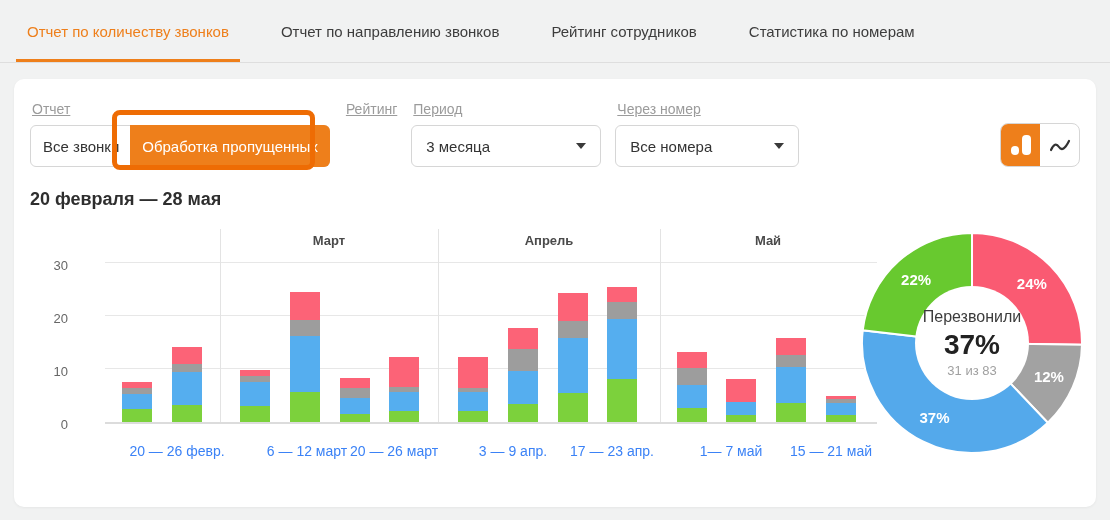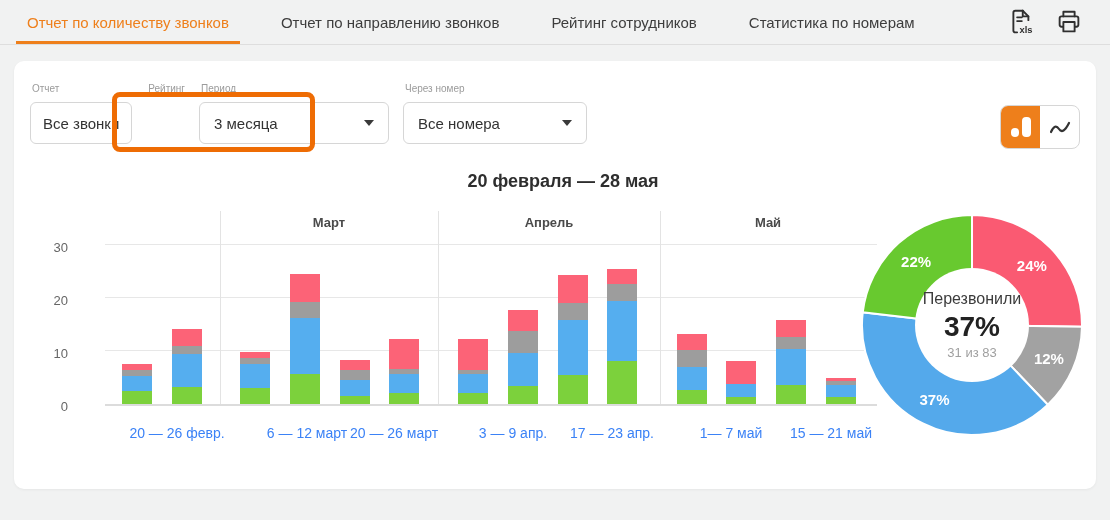--- a/index.html
+++ b/index.html
@@ -4,35 +4,35 @@
 <style>
   * { box-sizing: border-box; }
   html,body { margin:0; padding:0; }
   body {
     width:1110px; height:520px; overflow:hidden;
     background:#f1f2f2;
     font-family:"Liberation Sans", sans-serif;
     color:#333;
   }
   
-  .topbar { display:flex; align-items:stretch; height:45px; padding:0 26px 0 16px;
+  .topbar { display:flex; align-items:stretch; height:63px; padding:0 26px 0 16px;
             border-bottom:1px solid #dedede; }
   .tabs { display:flex; }
   .tab { display:flex; align-items:center; padding:0 11px; margin-right:30px;
          font-size:15px; color:#3d3d3d; cursor:pointer; white-space:nowrap; }
   .tab.active { color:var(--accent); box-shadow:inset 0 -3px 0 var(--accent); }
   .topbar-icons { margin-left:auto; display:flex; align-items:center; gap:20px; }
   .icon-btn { display:flex; align-items:center; cursor:pointer; }
   
   .card { position:relative; margin:16px 14px 0; height:428px; background:#fff;
           border-radius:10px; box-shadow:0 1px 3px rgba(0,0,0,.05); }
   
   .filters { display:flex; align-items:flex-start; padding:22px 16px 0; }
   .fgroup { margin-right:14px; }
-  .flabel { font-size:10px; color:#9b9b9b; margin:0 0 8px 2px; }
+  .flabel { font-size:14px; color:#9b9b9b; margin:0 0 8px 2px;text-decoration:underline; }
   .segmented { display:flex; border:1px solid #d6d6d6; border-radius:6px;
                background:#fff; height:42px; }
   .seg { display:flex; align-items:center; padding:0 12px; font-size:15px;
          color:#333; cursor:pointer; white-space:nowrap; }
   .seg.seg-active { background:var(--accent); color:#fff; margin:-1px 0; }
   .seg.seg-active:last-child { margin:-1px; border-radius:0 6px 6px 0; }
   .seg.seg-active:first-child { margin:-1px; border-radius:6px 0 0 6px; }
   .select { display:flex; align-items:center; justify-content:space-between;
             border:1px solid #d6d6d6; border-radius:6px; height:42px; padding:0 14px;
             font-size:15px; background:#fff; cursor:pointer; }
@@ -44,21 +44,21 @@
   .tseg.active { background:var(--accent); }
   .bico { display:flex; align-items:flex-end; gap:3px; }
   .bico i { display:block; background:#fff; }
   .bico .b1 { width:8px; height:9px; border-radius:4px; }
   .bico .b2 { width:9px; height:20px; border-radius:4px; }
   
   .highlight { position:absolute; left:98px; top:31px; width:203px; height:60px;
                border:5px solid var(--highlight); border-radius:8px;
                pointer-events:none; z-index:6; }
   
-  .title { margin:22px 0 0 16px; font-size:18px; font-weight:bold; color:#2e2e2e;text-align:center; }
+  .title { margin:22px 0 0 16px; font-size:18px; font-weight:bold; color:#2e2e2e; }
   
   .chart-area { position:absolute; left:16px; top:150px; width:830px; height:250px; }
   .ylabels { position:absolute; left:0; top:0; width:48px; height:195px; }
   .ylabel { position:absolute; right:10px; font-size:13px; color:#666; }
   .plot { position:absolute; left:75px; top:0; width:772px; height:195px;
           border-bottom:2px solid #dcdcdc; }
   .gridline { position:absolute; left:0; right:0; height:1px; background:#e7e7e7; }
   .msep { position:absolute; top:0; bottom:0; width:1px; background:#e3e3e3; }
   .mlabel { position:absolute; top:4px; transform:translateX(-50%);
             font-size:13px; font-weight:bold; color:#4a4a4a; }
@@ -80,47 +80,30 @@
 </head>
 <body>
 
 <header class="topbar">
   <nav class="tabs" id="tabs">
       <div class="tab active">Отчет по количеству звонков</div>
       <div class="tab">Отчет по направлению звонков</div>
       <div class="tab">Рейтинг сотрудников</div>
       <div class="tab">Статистика по номерам</div>
     </nav>
-  <div class="topbar-icons">
-    <span class="icon-btn">
-      <svg width="30" height="30" viewBox="0 0 32 32" fill="none" stroke="#2f2f2f" stroke-width="2" stroke-linecap="round" stroke-linejoin="round">
-        <path d="M20 4 H12 a2 2 0 0 0 -2 2 v19 a2 2 0 0 0 2 2 h2"></path>
-        <path d="M20 4 v6 h6"></path>
-        <path d="M20 4 l6 6 v4"></path>
-        <path d="M14 11 h5 M14 15 h5"></path>
-        <text x="16.5" y="28" font-size="10" font-weight="bold" fill="#2f2f2f" stroke="none" font-family="Liberation Sans, sans-serif">xls</text>
-      </svg>
-    </span>
-    <span class="icon-btn">
-      <svg width="30" height="30" viewBox="0 0 32 32" fill="none" stroke="#2f2f2f" stroke-width="2" stroke-linecap="round" stroke-linejoin="round">
-        <path d="M10 10 V5 h12 v5"></path>
-        <rect x="6" y="10" width="20" height="11" rx="2"></rect>
-        <rect x="10" y="16" width="12" height="10" fill="#f1f2f2"></rect>
-      </svg>
-    </span>
-  </div>
 </header>
 
 <main class="card">
 
   <div class="filters">
     <div class="fgroup">
       <div class="flabel">Отчет</div>
       <div class="segmented" id="report-seg">
           <div class="seg">Все звонки</div>
+          <div class="seg seg-active">Обработка пропущенных</div>
         </div>
     </div>
     <div class="fgroup">
       <div class="flabel">Рейтинг</div>
     </div>
     <div class="fgroup">
       <div class="flabel">Период</div>
       <div class="select" style="width:190px">
         <span>3 месяца</span>
         <span class="caret"></span>

